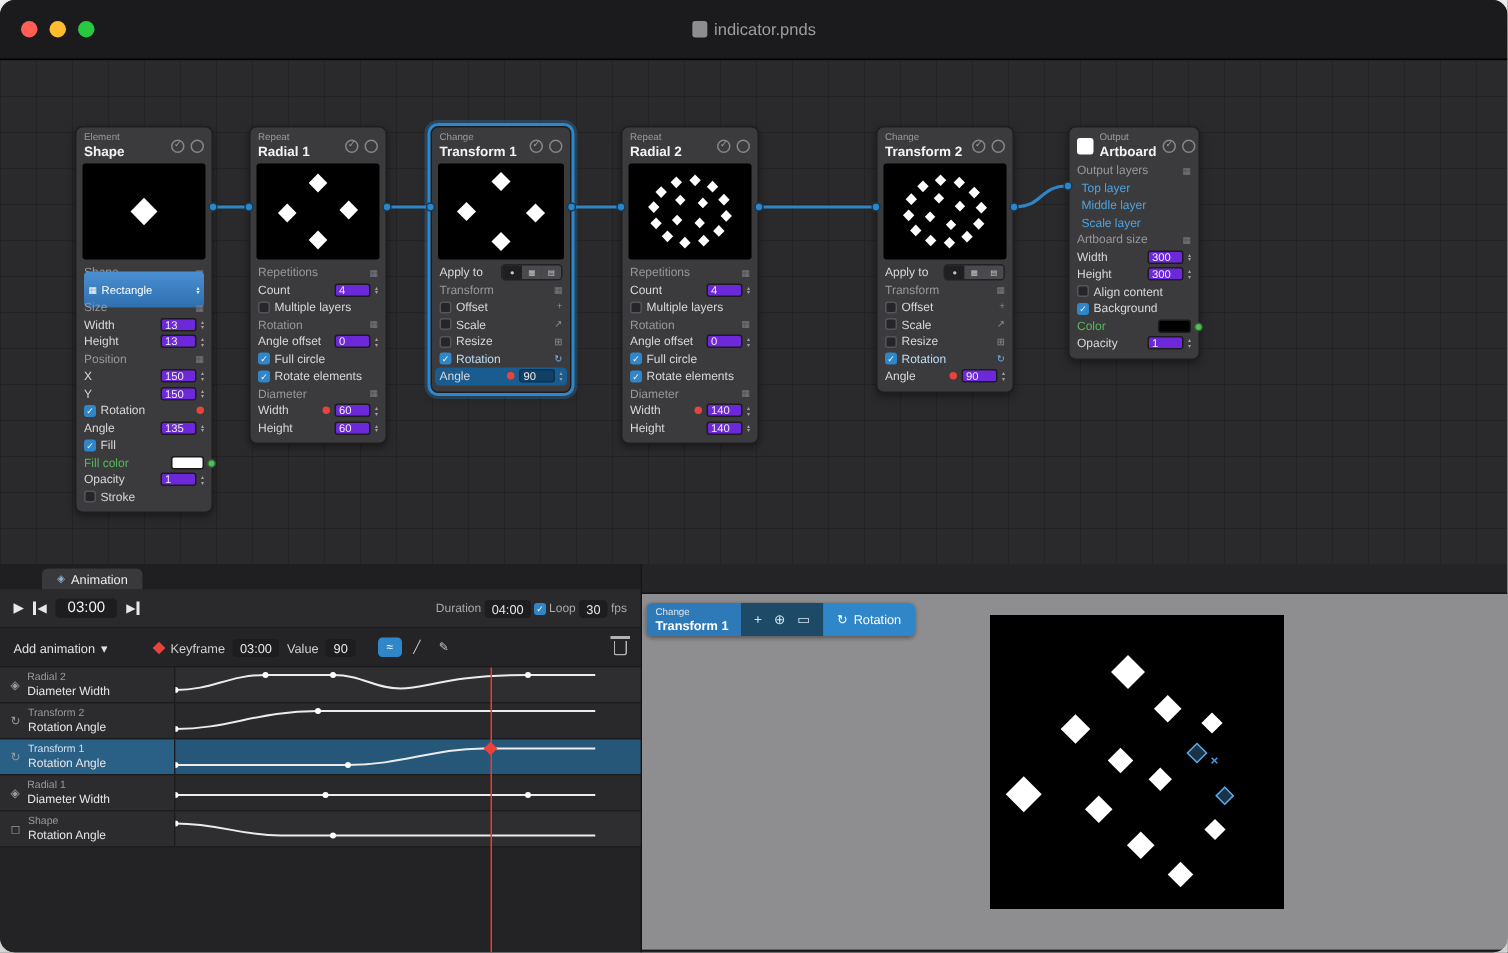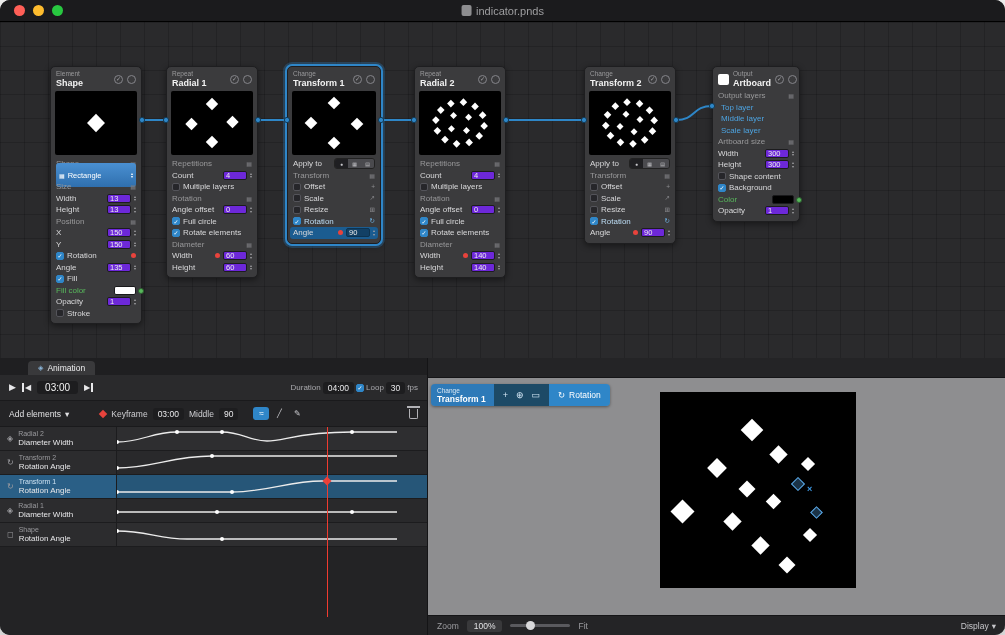--- a/index.html
+++ b/index.html
@@ -1,20 +1,20 @@
 <!DOCTYPE html>
 <html><head>
 <meta charset="utf-8">
 <style>
 *{margin:0;padding:0;box-sizing:border-box}
 html,body{background:#fff}
 body{font-family:"Liberation Sans",sans-serif}
 .window{position:relative;width:1005px;height:635px;margin:0 auto;background:#232325;border-radius:10px;overflow:hidden;box-shadow:0 10px 40px rgba(0,0,0,.45)}
 
-.titlebar{height:22px;background:#1b1b1d;border-bottom:1px solid #000;display:flex;align-items:center;position:relative}
+.titlebar{height:40px;background:#1b1b1d;border-bottom:1px solid #000;display:flex;align-items:center;position:relative}
 .traffic{display:flex;gap:8px;margin-left:14px}
 .traffic span{width:11px;height:11px;border-radius:50%}
 .title{position:absolute;left:50%;top:50%;transform:translate(-50%,-50%);display:flex;align-items:center;gap:5px;color:#9e9ea0;font-size:11px}
 .doc-icon{width:10px;height:11px;background:#8e8e90;border-radius:2px}
 
 .canvas{position:relative;height:336px;background-color:#2a2a2c;
  background-image:linear-gradient(rgba(0,0,0,.16) 1px,transparent 1px),linear-gradient(90deg,rgba(0,0,0,.16) 1px,transparent 1px);
  background-size:24px 24px}
 .wires{position:absolute;left:0;top:0;z-index:3;pointer-events:none}
 .node{position:absolute;z-index:2;background:#3b3b3d;border:1px solid #1e1e20;border-radius:5px;box-shadow:0 2px 6px rgba(0,0,0,.45);font-size:8px;color:#d8d8da;padding-bottom:4px}
@@ -622,21 +622,21 @@
             <span class="lbl">Height</span>
             <span class="sp"></span>
             <span class="field">300</span>
             <span class="stepper">
               <span>▴</span>
               <span>▾</span>
             </span>
           </div>
           <div class="row">
             <span class="cb"></span>
-            <span class="lbl">Shape content</span>
+            <span class="lbl">Align content</span>
             <span class="sp"></span>
           </div>
           <div class="row">
             <span class="cb on">✓</span>
             <span class="lbl">Background</span>
             <span class="sp"></span>
           </div>
           <div class="row color">
             <span class="lbl green">Color</span>
             <span class="sp"></span>
@@ -676,28 +676,28 @@
           <span class="sfield">04:00</span>
           <span class="cb on">✓</span>
           <span>Loop</span>
           <span class="sfield">30</span>
           <span>fps</span>
         </span>
       </div>
 
       <div class="kfbar">
         <span class="addanim">
-          <span>Add elements</span>
+          <span>Add animation</span>
           <span>▾</span>
         </span>
         <span class="kfgrp">
           <span class="kfdiamond"></span>
           <span>Keyframe</span>
           <span class="sfield">03:00</span>
-          <span>Middle</span>
+          <span>Value</span>
           <span class="sfield">90</span>
         </span>
         <span class="kficons">
           <span class="kficon on">≈</span>
           <span class="kficon">╱</span>
           <span class="kficon">✎</span>
         </span>
         <span class="trash"></span>
       </div>
 

